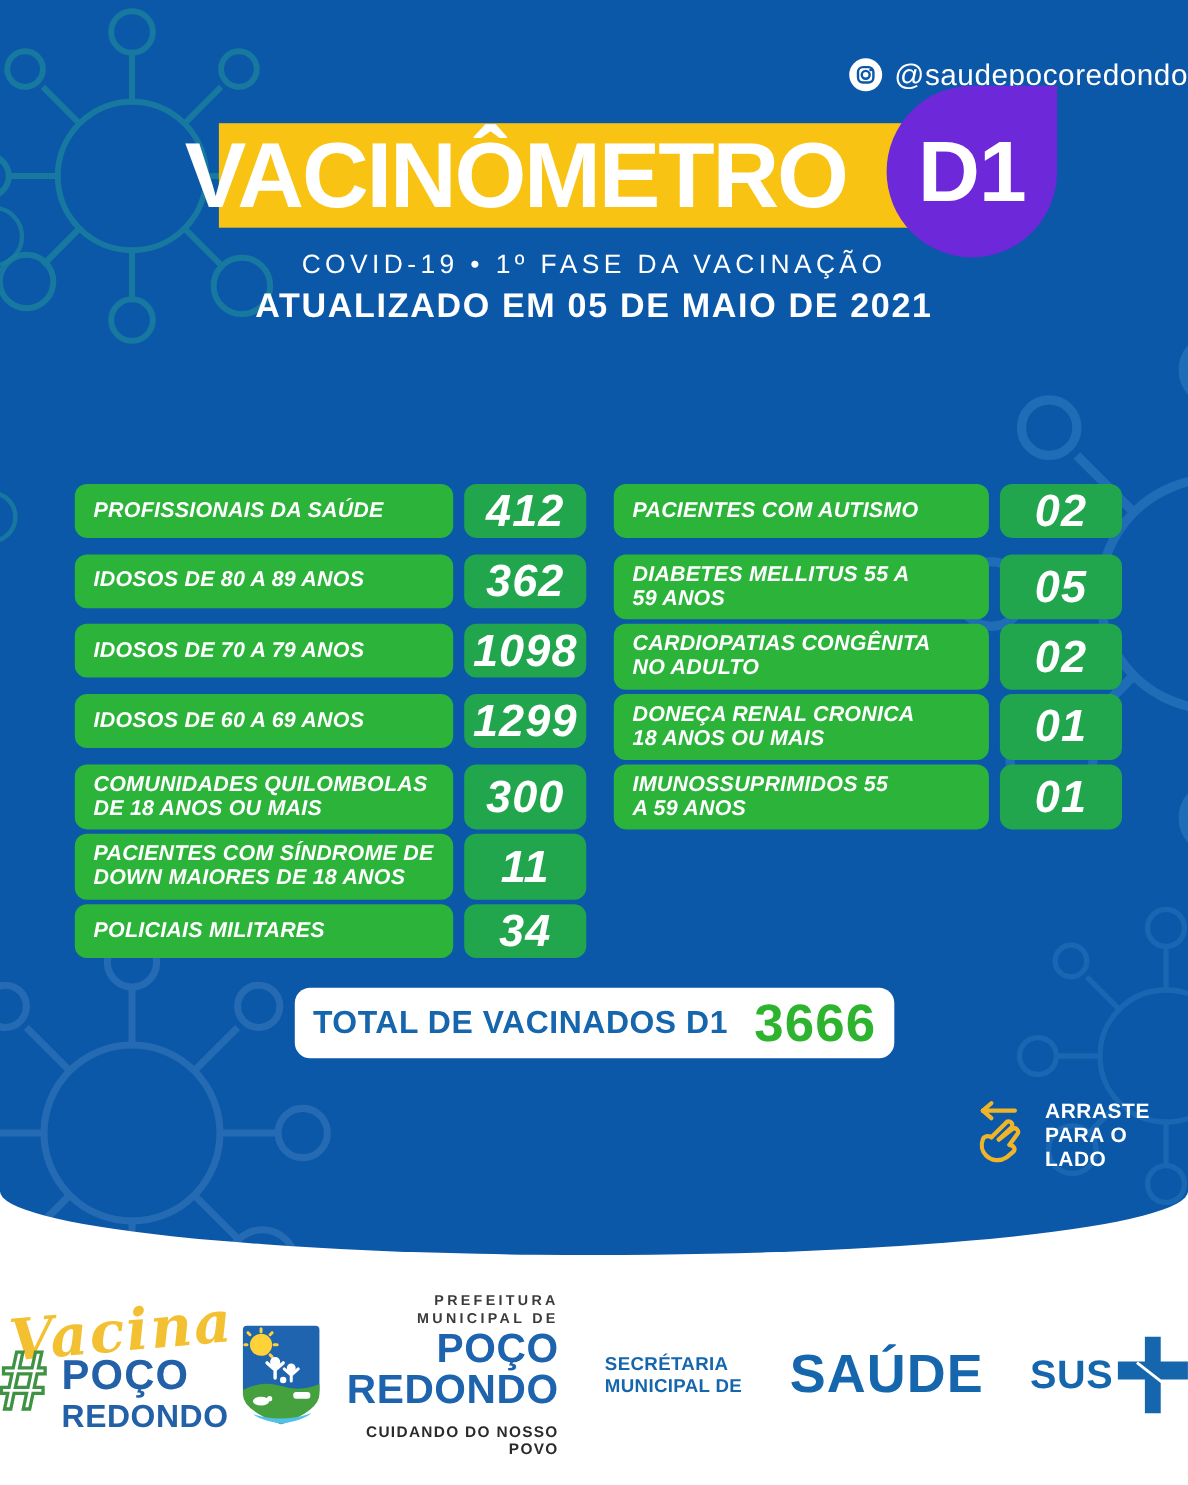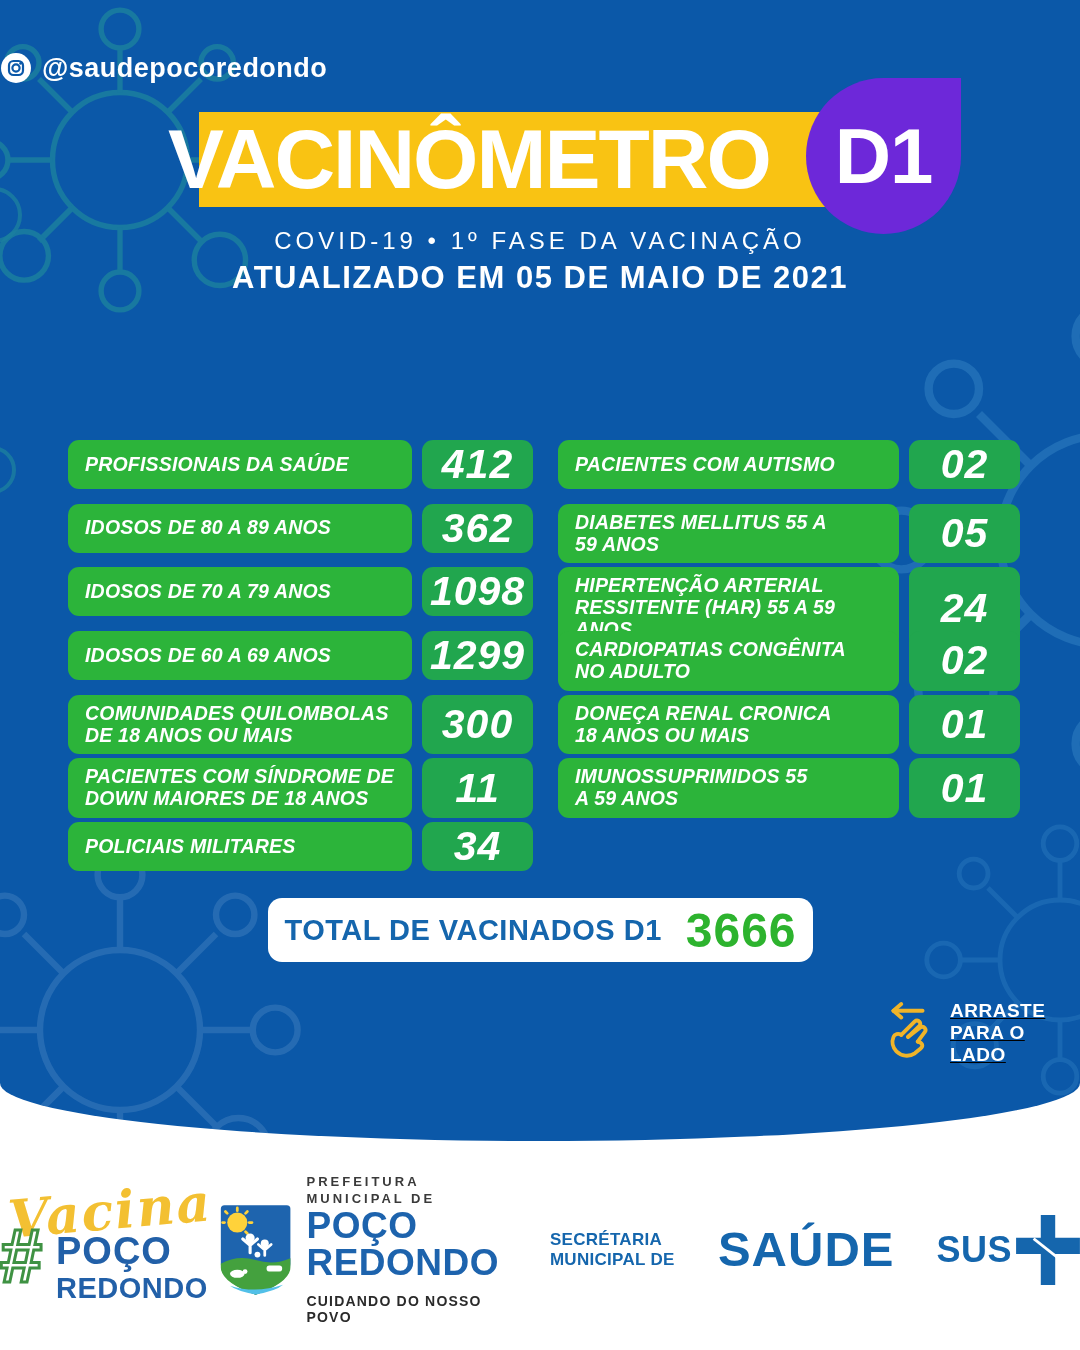--- a/index.html
+++ b/index.html
@@ -12,22 +12,22 @@
     position:absolute; left:0; top:0; width:1080px; height:1141px;
     background:#0b58a8;
     border-radius:0 0 50% 50% / 0 0 58px 58px;
     overflow:hidden;
   }
   .deco { position:absolute; left:0; top:0; pointer-events:none; }
 
   
   .handle {
     position:absolute; top:52px; left:0; width:100%;
-    display:flex; align-items:center; justify-content:flex-start; gap:10px;
-    color:#ffffff; font-size:27px; letter-spacing:0.5px;font-weight:bold;
+    display:flex; align-items:center; justify-content:flex-end; gap:10px;
+    color:#ffffff; font-size:27px; letter-spacing:0.5px;
   }
   .banner-strip {
     position:absolute; left:199px; top:112px; width:646px; height:95px;
     background:#f9c313;
   }
   .main-title {
     position:absolute; left:168px; top:112px; width:650px; height:95px;
     line-height:95px; color:#ffffff; font-size:84px; font-weight:bold;
     letter-spacing:-2px; white-space:nowrap;
   }
@@ -68,21 +68,21 @@
   
   .total-box {
     position:absolute; left:268px; top:898px; width:545px; height:64px;
     background:#ffffff; border-radius:14px;
     display:flex; align-items:center; justify-content:center; gap:24px;
   }
   .total-label { color:#1566ad; font-size:29px; font-weight:bold; letter-spacing:0.5px; }
   .total-value { color:#2db32e; font-size:48px; font-weight:bold; letter-spacing:1px; }
 
   
-  .swipe { position:absolute; left:878px; top:1000px; display:flex; align-items:center; gap:10px;text-decoration:underline; }
+  .swipe { position:absolute; left:878px; top:1000px; display:flex; gap:10px; }
   .swipe-text {
     color:#ffffff; font-weight:bold; font-size:19px; line-height:1.15;
     letter-spacing:0.5px; white-space:pre-line;
   }
 
   
   .footer {
     position:absolute; left:0; top:1141px; width:1080px; height:209px;
     display:flex; align-items:center; justify-content:center; gap:42px;
     padding-top:8px;
@@ -94,21 +94,21 @@
     color:#f3c032; font-size:52px; transform:rotate(-5deg); letter-spacing:2px;
   }
   .vacina-hash {
     position:absolute; top:34px; left:0; font-size:76px; font-weight:bold;
     color:transparent; -webkit-text-stroke:3px #3f9243; line-height:1;
   }
   .vacina-poco { position:absolute; top:46px; left:56px; color:#2260a8; font-weight:bold; font-size:38px; letter-spacing:1px; }
   .vacina-redondo { position:absolute; top:88px; left:56px; color:#2260a8; font-weight:bold; font-size:29px; letter-spacing:0.5px; }
 
   .pref-logo { display:flex; align-items:center; gap:14px; }
-  .pref-text { display:flex; flex-direction:column; }
+  .pref-text { display:flex; flex-direction:column;text-align:right; }
   .pref-small { color:#3a3a3a; font-size:13px; font-weight:bold; letter-spacing:3px; line-height:1.3; white-space:pre-line; }
   .pref-big { color:#1d63ad; font-size:37px; font-weight:bold; line-height:1.0; letter-spacing:0.5px; }
   .pref-tag { color:#2a2a2a; font-size:14px; font-weight:bold; letter-spacing:1.2px; margin-top:12px; }
 
   .sec-logo { display:flex; flex-direction:row;align-items:center; }
   .sec-small { color:#1566ad; font-size:17px; font-weight:bold; letter-spacing:0.3px; }
   .sec-big { color:#1566ad; font-size:49px; font-weight:bold; letter-spacing:1px; line-height:1.05; }
 
   .sus-logo { display:flex; align-items:center; gap:4px; }
   .sus-text { color:#1566ad; font-size:36px; font-weight:bold; letter-spacing:0.5px; }
@@ -203,25 +203,20 @@
       <div class="stat-cell">
         <div class="stat-label">PACIENTES COM AUTISMO</div>
         <div class="stat-value">02</div>
       </div>
       <div class="stat-cell">
         <div class="stat-label">DIABETES MELLITUS 55 A
 59 ANOS</div>
         <div class="stat-value">05</div>
       </div>
       <div class="stat-cell">
-        <div class="stat-label">HIPERTENÇÃO ARTERIAL
-RESSITENTE (HAR) 55 A 59 ANOS</div>
-        <div class="stat-value">24</div>
-      </div>
-      <div class="stat-cell">
         <div class="stat-label">CARDIOPATIAS CONGÊNITA
 NO ADULTO</div>
         <div class="stat-value">02</div>
       </div>
       <div class="stat-cell">
         <div class="stat-label">DONEÇA RENAL CRONICA
 18 ANOS OU MAIS</div>
         <div class="stat-value">01</div>
       </div>
       <div class="stat-cell">

